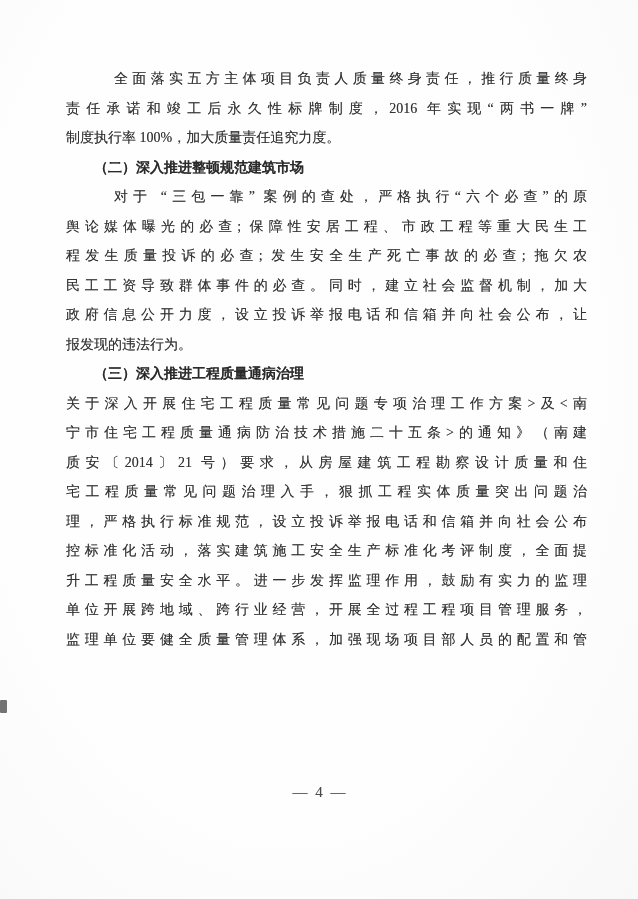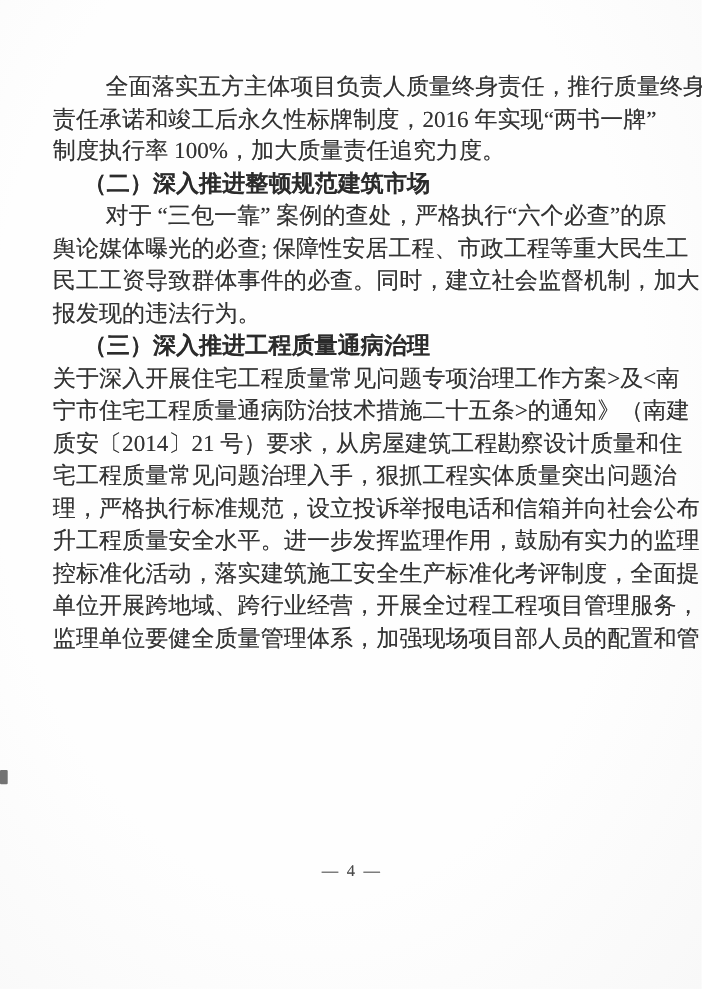--- a/index.html
+++ b/index.html
@@ -14,25 +14,25 @@
     font-family: "Liberation Serif", "DejaVu Serif", serif;
   }
   .page {
     position: absolute;
     left: 0; top: 0;
     width: 638px; height: 899px;
     background: radial-gradient(ellipse at 45% 40%, #fefefe 60%, #f8f8f8 100%);
   }
   .textblock {
     position: absolute;
-    left: 48px;
+    left: 66px;
     top: 64px;
     width: 521px;
     color: #333333;
-    font-size: 21px;
+    font-size: 14px;
     text-shadow: 0 0 0.5px rgba(51,51,51,0.55);
   }
   .line {
     height: 29.5px;
     line-height: 29.5px;
     white-space: nowrap;
     text-align: justify;
     text-align-last: justify;
   }
   .line.end {
@@ -75,30 +75,32 @@
 <body>
 
 <div class="page">
   <div class="textblock">
     <div class="line indent">全面落实五方主体项目负责人质量终身责任，推行质量终身</div>
     <div class="line">责任承诺和竣工后永久性标牌制度，2016 年实现“两书一牌”</div>
     <div class="line end">制度执行率 100%，加大质量责任追究力度。</div>
     <div class="line heading">（二）深入推进整顿规范建筑市场</div>
     <div class="line indent">对于 “三包一靠” 案例的查处，严格执行“六个必查”的原</div>
     <div class="line">舆论媒体曝光的必查; 保障性安居工程、市政工程等重大民生工</div>
+    <div class="line">程发生质量投诉的必查; 发生安全生产死亡事故的必查; 拖欠农</div>
     <div class="line">民工工资导致群体事件的必查。同时，建立社会监督机制，加大</div>
+    <div class="line">政府信息公开力度，设立投诉举报电话和信箱并向社会公布，让</div>
     <div class="line end">报发现的违法行为。</div>
     <div class="line heading">（三）深入推进工程质量通病治理</div>
     <div class="line">关于深入开展住宅工程质量常见问题专项治理工作方案&gt;及&lt;南</div>
     <div class="line">宁市住宅工程质量通病防治技术措施二十五条&gt;的通知》（南建</div>
     <div class="line">质安〔2014〕21 号）要求，从房屋建筑工程勘察设计质量和住</div>
     <div class="line">宅工程质量常见问题治理入手，狠抓工程实体质量突出问题治</div>
     <div class="line">理，严格执行标准规范，设立投诉举报电话和信箱并向社会公布</div>
+    <div class="line">控标准化活动，落实建筑施工安全生产标准化考评制度，全面提</div>
     <div class="line">升工程质量安全水平。进一步发挥监理作用，鼓励有实力的监理</div>
-    <div class="line">控标准化活动，落实建筑施工安全生产标准化考评制度，全面提</div>
     <div class="line">单位开展跨地域、跨行业经营，开展全过程工程项目管理服务，</div>
     <div class="line">监理单位要健全质量管理体系，加强现场项目部人员的配置和管</div>
   </div>
 
   <div class="footer">— 4 —</div>
 
   <div class="speck"></div>
 </div>
 
 </body></html>

